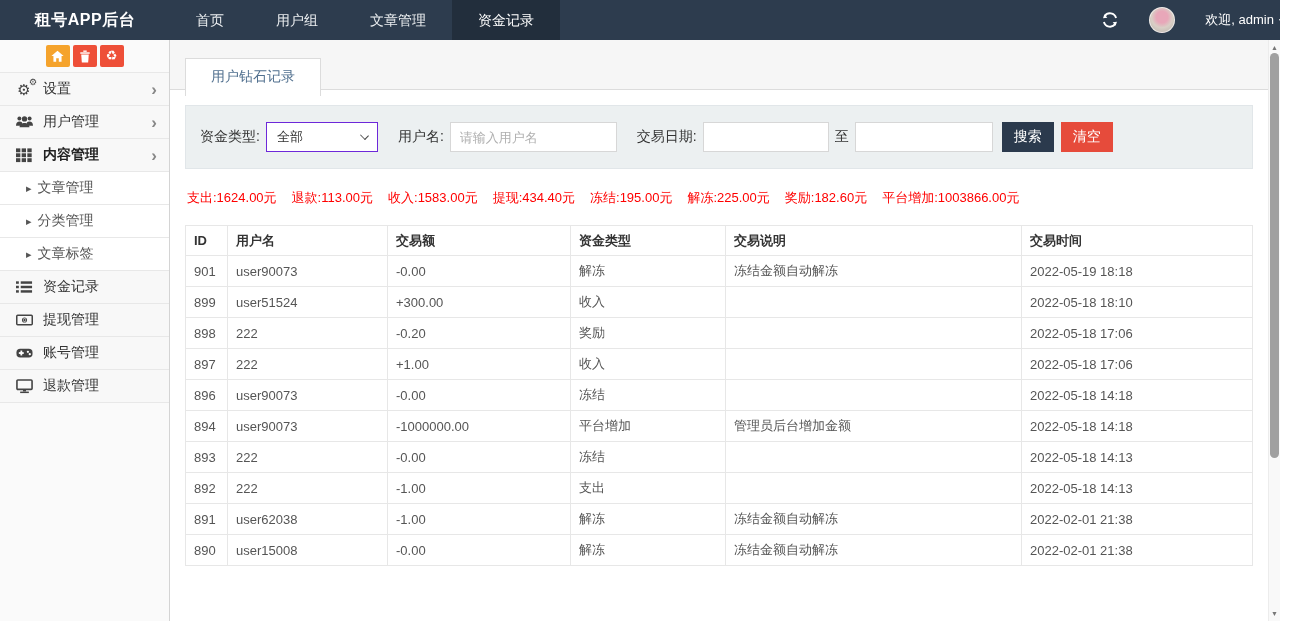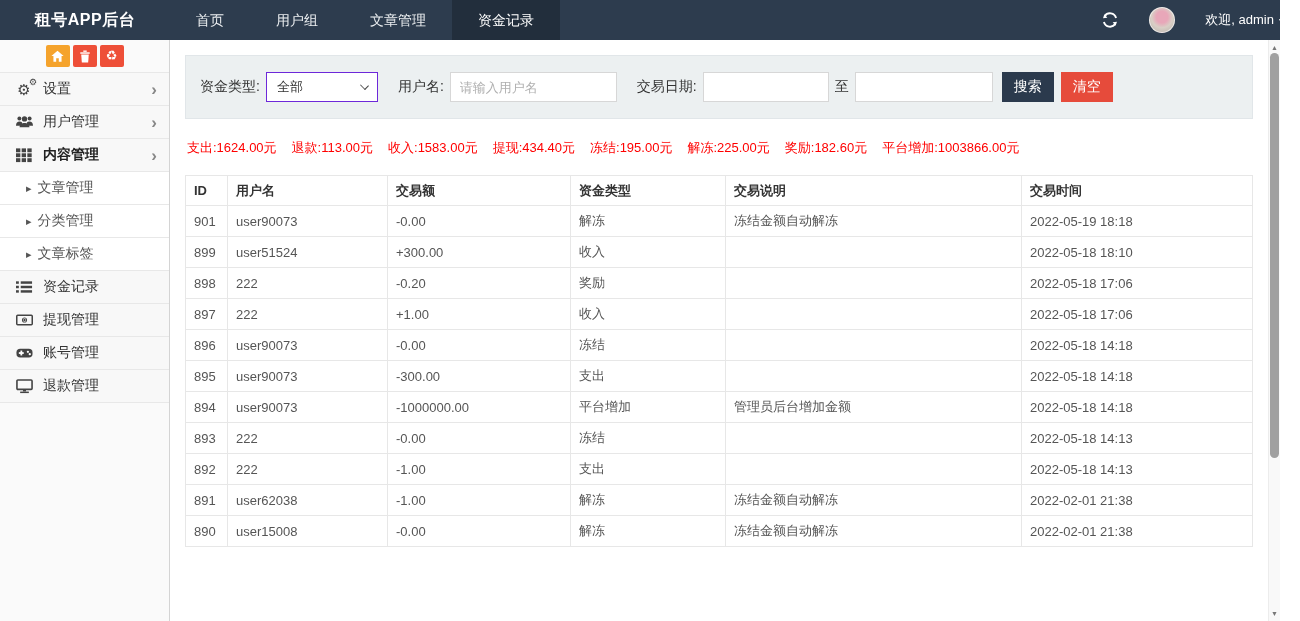--- a/index.html
+++ b/index.html
@@ -240,20 +240,23 @@
               <rect x="7.4" y="12.2" width="3.2" height="1.6"></rect>
               <rect x="4.4" y="13.9" width="9.2" height="1.6"></rect>
             </svg>
           </span>
           <span class="lbl">退款管理</span>
         </div>
       </div>
   </div>
 
   <div class="main">
+    <div class="tabstrip">
+      <span class="tab">用户钻石记录</span>
+    </div>
     <div class="content">
 
       <div class="filterbar">
         <label>资金类型:</label>
         <span class="sel">
           <span>全部</span>
           <i class="sel-chev"></i>
         </span>
         <label>用户名:</label>
         <input class="txt w-user" type="text" placeholder="请输入用户名" style="">
@@ -330,28 +333,20 @@
             </tr>
             <tr>
               <td>896</td>
               <td>user90073</td>
               <td>-0.00</td>
               <td>冻结</td>
               <td></td>
               <td>2022-05-18 14:18</td>
             </tr>
             <tr>
-              <td>895</td>
-              <td>user90073</td>
-              <td>-300.00</td>
-              <td>支出</td>
-              <td></td>
-              <td>2022-05-18 14:18</td>
-            </tr>
-            <tr>
               <td>894</td>
               <td>user90073</td>
               <td>-1000000.00</td>
               <td>平台增加</td>
               <td>管理员后台增加金额</td>
               <td>2022-05-18 14:18</td>
             </tr>
             <tr>
               <td>893</td>
               <td>222</td>

